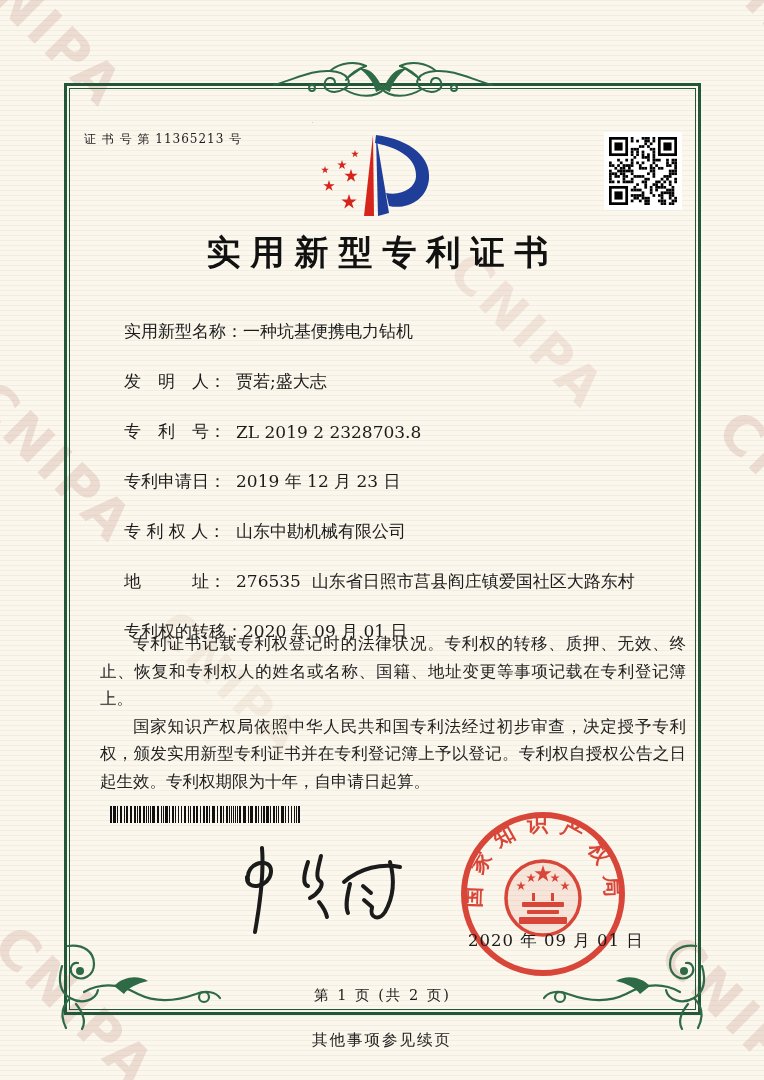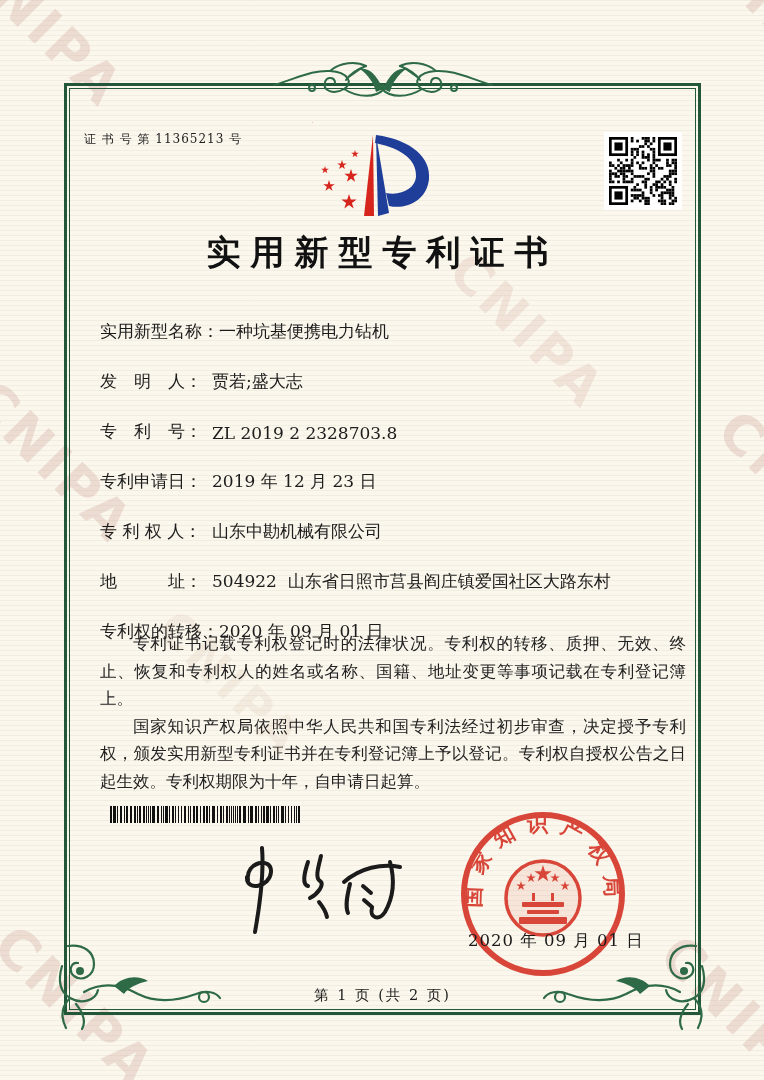--- a/index.html
+++ b/index.html
@@ -50,21 +50,21 @@
   .logo { position:absolute; left:312px; top:122px; z-index:3; }
   .qr { position:absolute; left:604px; top:132px; z-index:3; background:#fff; padding:5px; }
 
   .title {
     position:absolute; left:64px; top:230px; width:637px; z-index:3;
     text-align:center; font-size:34px; font-weight:bold;
     letter-spacing:10px; color:#111; white-space:nowrap;
   }
 
   .fields { position:absolute; left:100px; top:320px; width:570px; z-index:3; font-size:17px; }
-  .frow { display:flex; margin-bottom:27px; align-items:flex-end; }
+  .frow { display:flex; margin-bottom:27px; align-items:center;margin-left:24px; }
   .flabel { display:inline-block; min-width:112px; white-space:pre; }
   .fvalue { white-space:pre; }
   .fgroup2 { margin-left:58px; display:flex; }
 
   .paras {
     position:absolute; left:100px; top:630px; width:586px; z-index:3;
     font-size:16.5px; line-height:27.5px; text-align:justify; color:#222;
   }
   .paras p { text-indent:2em; }
 
@@ -395,21 +395,21 @@
     <div class="frow">
       <span class="flabel">专利申请日：</span>
       <span class="fvalue">2019 年 12 月 23 日</span>
     </div>
     <div class="frow">
       <span class="flabel">专 利 权 人：</span>
       <span class="fvalue">山东中勘机械有限公司</span>
     </div>
     <div class="frow">
       <span class="flabel">地　　　址：</span>
-      <span class="fvalue">504922  山东省日照市莒县阎庄镇爱国社区大路东村</span>
+      <span class="fvalue">276535  山东省日照市莒县阎庄镇爱国社区大路东村</span>
     </div>
     <div class="frow">
       <span class="flabel">专利权的转移：</span>
       <span class="fvalue">2020 年 09 月 01 日</span>
     </div>
   </div>
 
   <div class="paras">
     <p>专利证书记载专利权登记时的法律状况。专利权的转移、质押、无效、终止、恢复和专利权人的姓名或名称、国籍、地址变更等事项记载在专利登记簿上。</p>
     <p>国家知识产权局依照中华人民共和国专利法经过初步审查，决定授予专利权，颁发实用新型专利证书并在专利登记簿上予以登记。专利权自授权公告之日起生效。专利权期限为十年，自申请日起算。</p>
@@ -513,14 +513,15 @@
       <rect x="64" y="92" width="42" height="5" rx="1"></rect>
       <rect x="69" y="100" width="32" height="4" rx="1"></rect>
       <rect x="61" y="107" width="48" height="7" rx="1"></rect>
       <rect x="74" y="83" width="3" height="8"></rect>
       <rect x="93" y="83" width="3" height="8"></rect>
     </g>
   </svg>
   <div class="seal-date">2020 年 09 月 01 日</div>
 
   <div class="page-num">第 1 页 (共 2 页)</div>
+  <div class="footer-note">其他事项参见续页</div>
 
 </div>
 
 </body></html>

